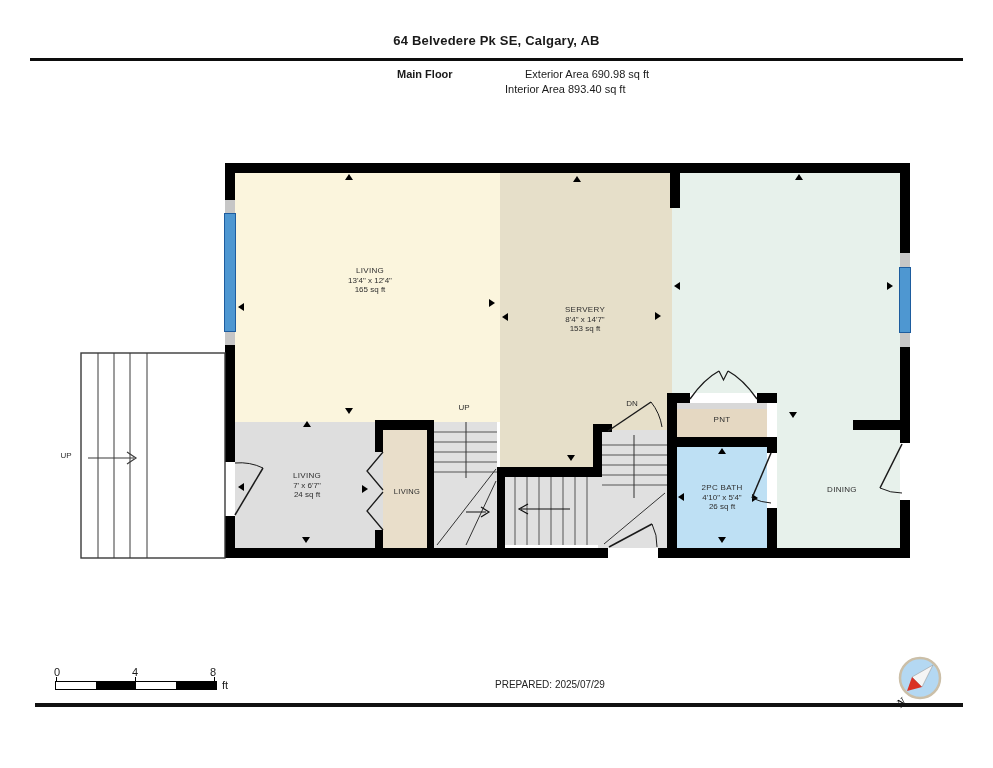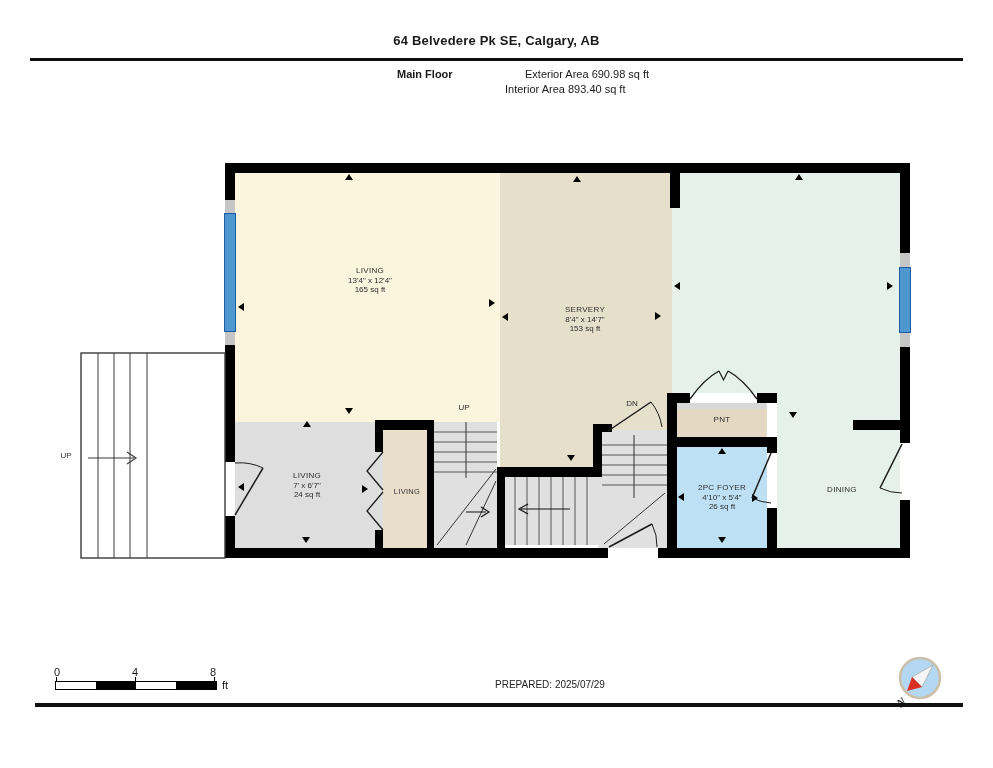--- a/index.html
+++ b/index.html
@@ -112,21 +112,21 @@
     <div>7' x 6'7"</div>
     <div>24 sq ft</div>
   </div>
   <div class="lbl" style="left:367px;top:487px;width:80px;font-size:7.5px;">
     <div class="nm">LIVING</div>
   </div>
   <div class="lbl" style="left:682px;top:415px;width:80px;">
     <div class="nm">PNT</div>
   </div>
   <div class="lbl" style="left:672px;top:483px;width:100px;">
-    <div class="nm">2PC FOYER</div>
+    <div class="nm">2PC BATH</div>
     <div>4'10" x 5'4"</div>
     <div>26 sq ft</div>
   </div>
   <div class="lbl" style="left:802px;top:485px;width:80px;">
     <div class="nm">DINING</div>
   </div>
   <div class="lbl" style="left:148px;top:452px;width:80px;">
     <div class="nm">PORCH</div>
   </div>
   <div class="lbl" style="left:46px;top:451px;width:40px;">

